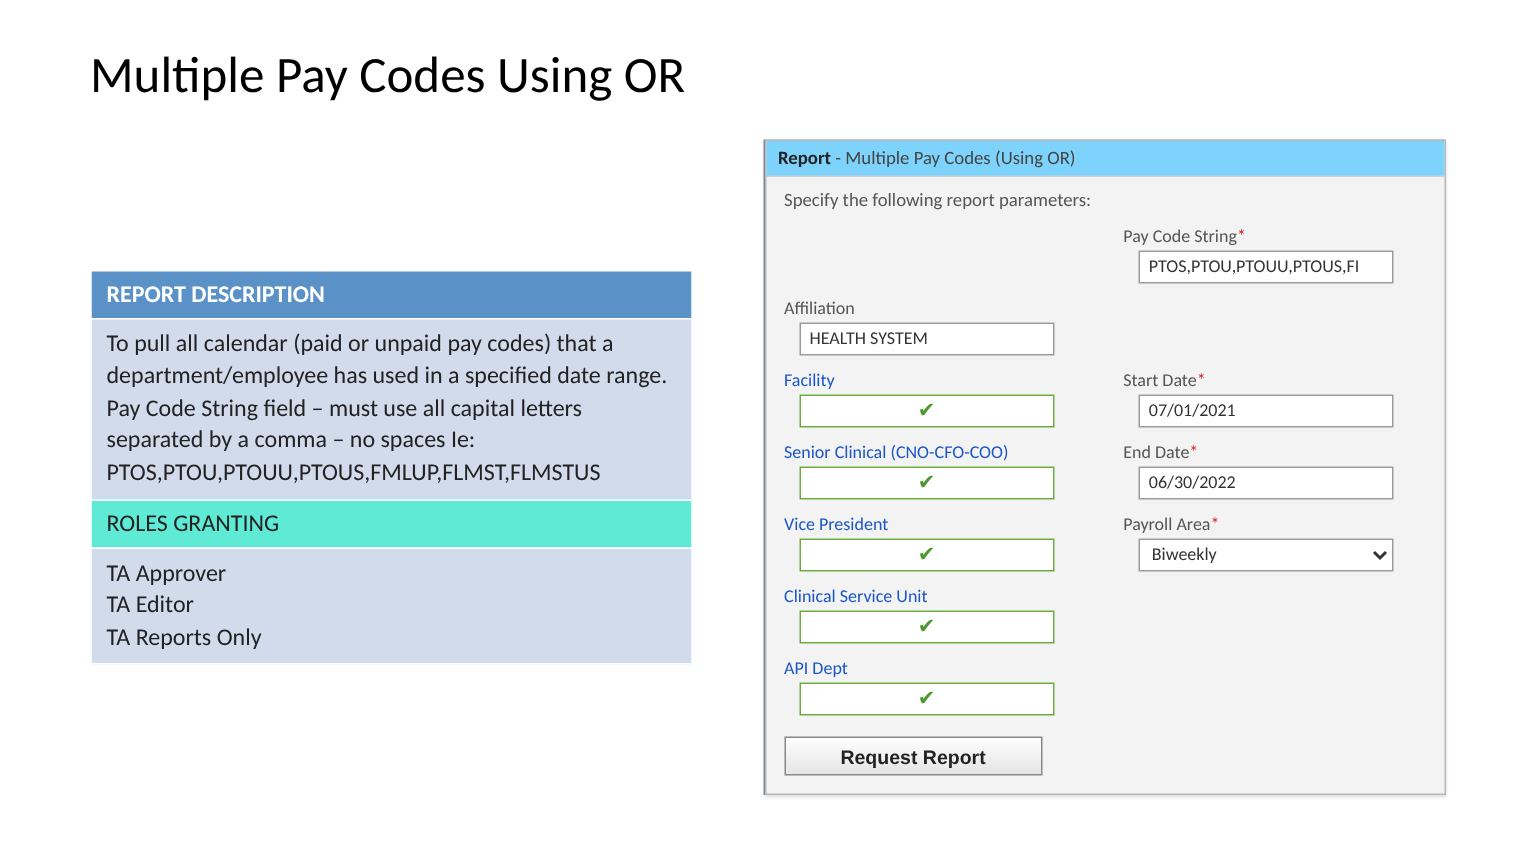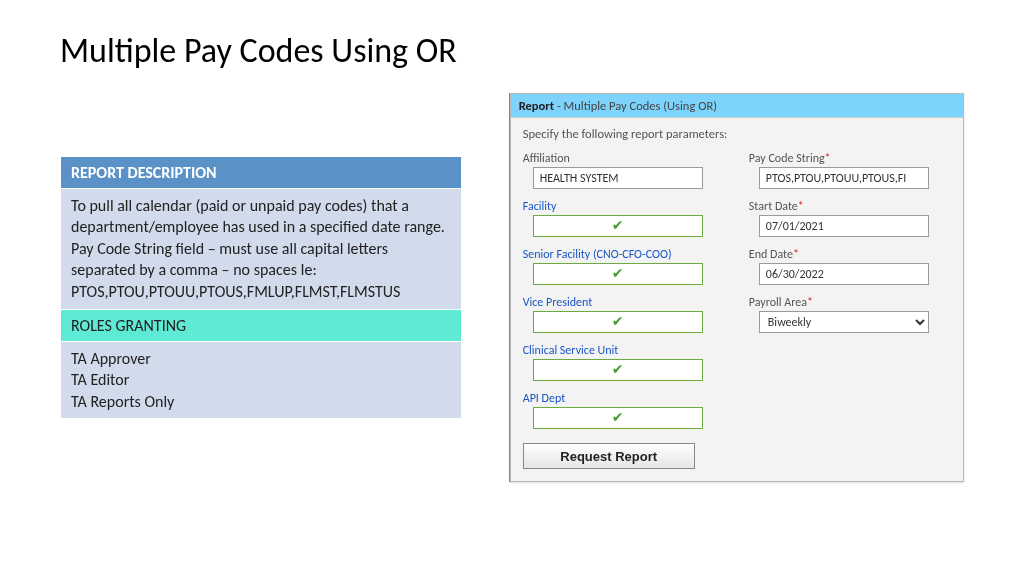--- a/index.html
+++ b/index.html
@@ -60,40 +60,40 @@
 
     <div class="right-col">
       <div class="panel">
         <div class="panel-hdr">
           <b>Report</b><span> - Multiple Pay Codes (Using OR)</span>
         </div>
         <div class="panel-body">
           <div class="instr">Specify the following report parameters:</div>
           <div class="form-grid">
 
+            <div class="fld right-side indent">
+              <label><span>Pay Code String</span><span class="req">*</span></label>
+              <input class="inp" value="PTOS,PTOU,PTOUU,PTOUS,FI" style="">
+            </div>
             <div class="fld left-side indent">
               <label>Affiliation</label>
               <input class="inp" value="HEALTH SYSTEM" style="">
-            </div>
-            <div class="fld right-side indent">
-              <label><span>Pay Code String</span><span class="req">*</span></label>
-              <input class="inp" value="PTOS,PTOU,PTOUU,PTOUS,FI" style="">
             </div>
 
             <div class="fld link left-side">
               <label>Facility</label>
               <span class="grn-box"><span>✔</span></span>
             </div>
             <div class="fld right-side indent">
               <label><span>Start Date</span><span class="req">*</span></label>
               <input class="inp" value="07/01/2021" style="">
             </div>
 
             <div class="fld link left-side">
-              <label>Senior Facility (CNO-CFO-COO)</label>
+              <label>Senior Clinical (CNO-CFO-COO)</label>
               <span class="grn-box"><span>✔</span></span>
             </div>
             <div class="fld right-side indent">
               <label><span>End Date</span><span class="req">*</span></label>
               <input class="inp" value="06/30/2022" style="">
             </div>
 
             <div class="fld link left-side">
               <label>Vice President</label>
               <span class="grn-box"><span>✔</span></span>

